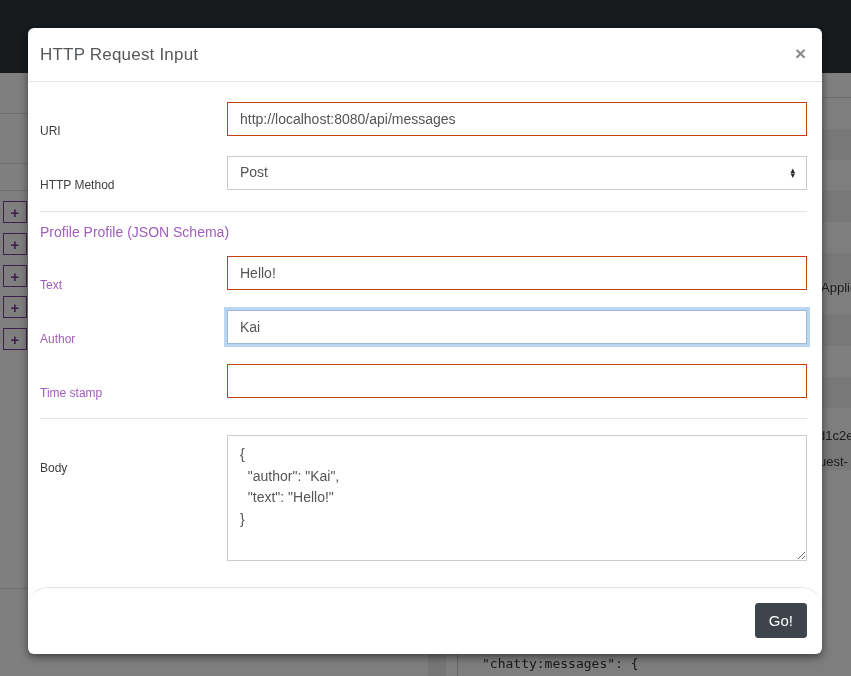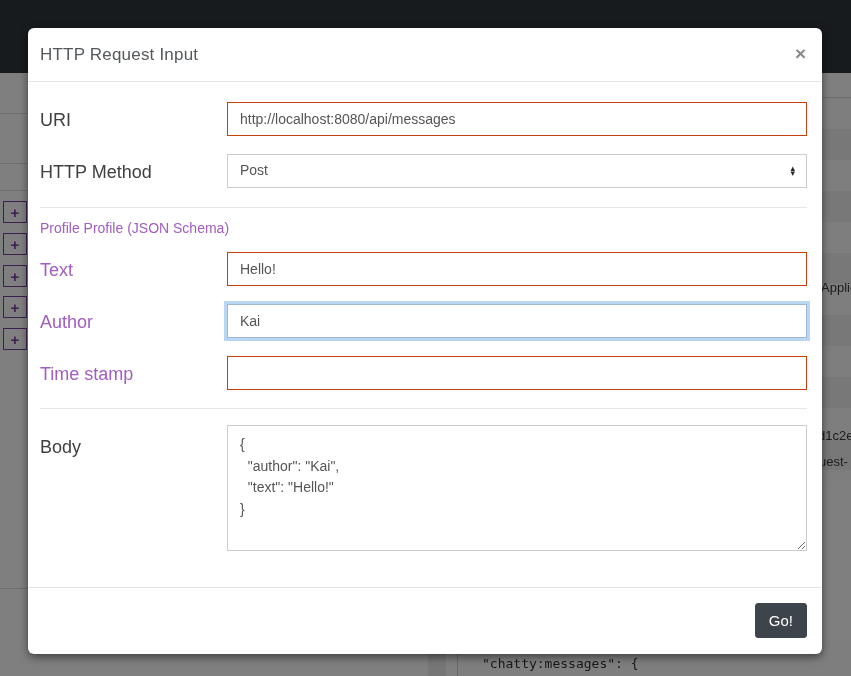--- a/index.html
+++ b/index.html
@@ -43,21 +43,21 @@
     background:#fff; border-radius:6px; box-shadow:0 3px 9px rgba(0,0,0,.5);
   }
   .modal-header { position:relative; padding:17px 15px 16px 12px; border-bottom:1px solid #e5e5e5; }
   .modal-title { font-size:17px; font-weight:400; color:#55595c; letter-spacing:.2px; }
   .modal-close {
     position:absolute; right:16px; top:16px; border:none; background:none;
     color:#8a8a8a; font-size:19px; line-height:1; cursor:pointer; font-weight:bold;
   }
   .modal-body { padding:20px 0 0 0; }
   .form-row { display:flex; align-items:flex-start; margin-bottom:18px; }
-  .form-label { width:199px; padding:8px 10px 0 12px; font-size:18px; color:#404040; }
+  .form-label { width:199px; padding:8px 10px 0 12px; font-size:12px; color:#404040;margin-top:14px; }
   .form-label.purple { color:#a25dbe; }
   .form-ctl-wrap { flex:1; margin-right:15px; position:relative; }
   .txt-input {
     width:100%; height:34px; border:1px solid #c2410c; background:#fff;
     padding:6px 12px; font-size:14px; color:#555; border-radius:0;
     font-family:"Liberation Sans", sans-serif;
   }
   .txt-input.focused { border-color:#9db8cf; box-shadow:0 0 0 3px #b9d7f2; }
   .select-box {
     width:100%; height:34px; border:1px solid #ccc; background:#fff;
@@ -70,21 +70,21 @@
   }
   .divider { border:none; border-top:1px solid #e5e5e5; margin:19px 15px 0 12px; }
   .section-heading { font-size:14px; color:#a25dbe; margin:12px 15px 16px 12px; }
   .body-textarea {
     width:100%; height:126px; border:1px solid #ccc; background:#fff;
     padding:8px 12px; font-size:14px; color:#555; line-height:1.55;
     font-family:"Liberation Sans", sans-serif; resize:both; border-radius:0;
   }
   .modal-footer {
     position:absolute; left:0; right:0; bottom:0; height:67px;
-    border-top:1px solid #e5e5e5; padding:15px; text-align:right;
+    border-top:1px solid #e5e5e5; padding:15px; text-align:right;border-radius:20px;
   }
   .go-btn {
     background:#3e444b; color:#fff; border:1px solid #3e444b; border-radius:3px;
     padding:8px 13px; font-size:15px; cursor:pointer;
     font-family:"Liberation Sans", sans-serif;
   }
 </style>
 </head>
 <body>
 

